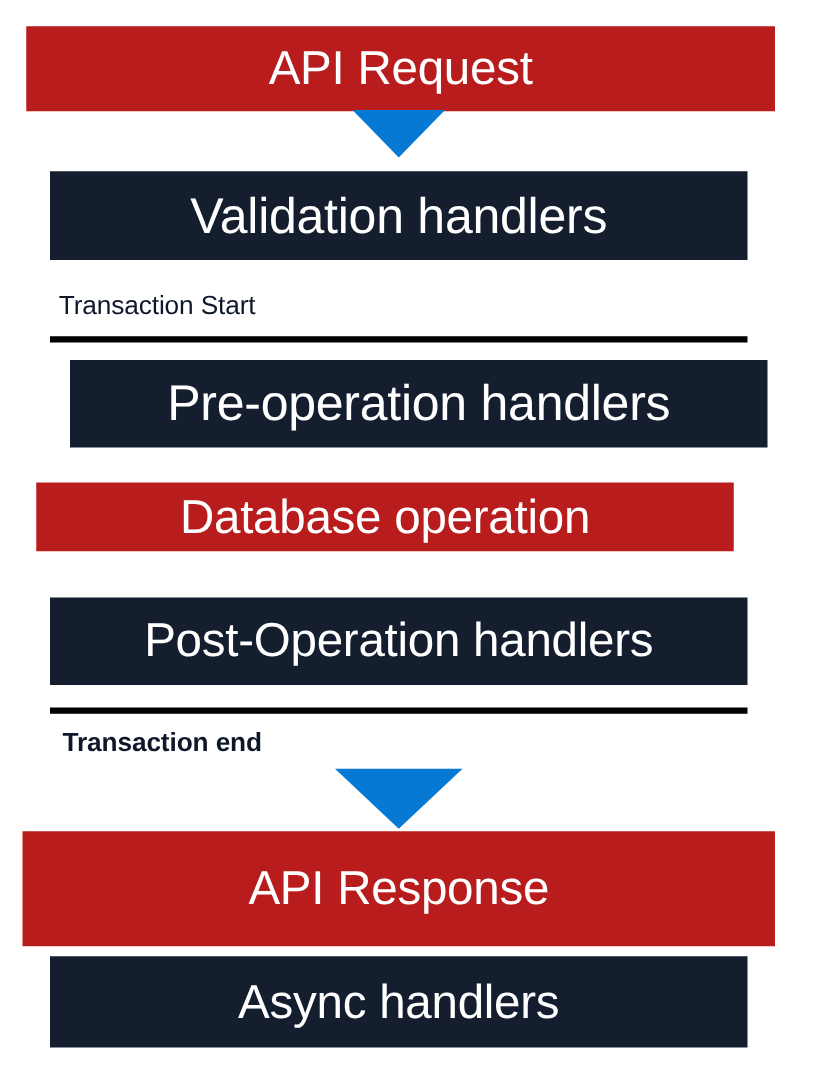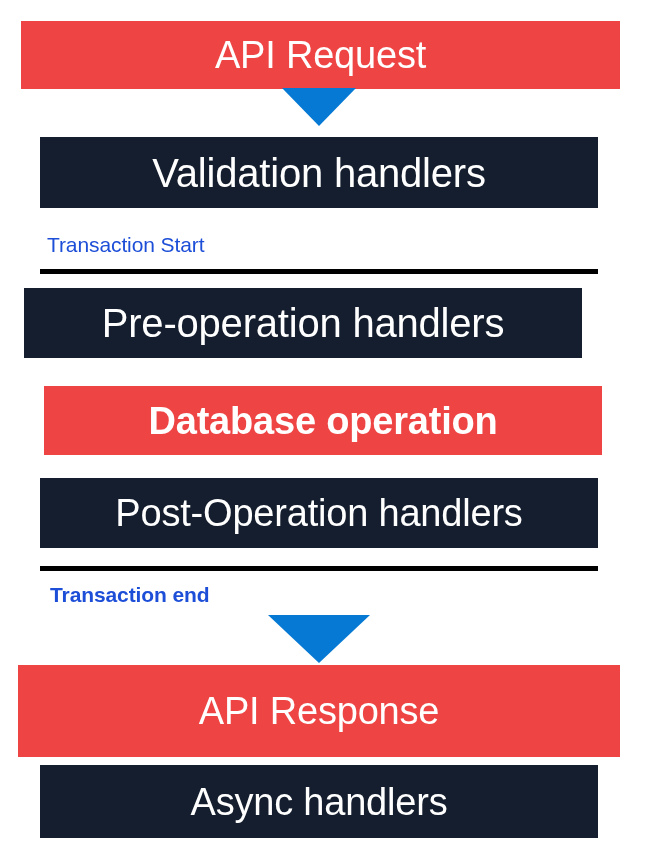--- a/index.html
+++ b/index.html
@@ -23,40 +23,39 @@
     align-items: center;
     justify-content: center;
     box-sizing: border-box;
     color: #ffffff;
     font-family: "Liberation Sans", sans-serif;
     font-weight: 400;
     line-height: 1;
     letter-spacing: -0.2px;
     white-space: nowrap;
   }
-  .node-blue { background: #ef4444; }
+  .node-blue { background: #b91c1c; }
   .node-dark { background: #141E2E; }
 
   
   #node-api-request {
     left: 21px; top: 21px; width: 599px; height: 68px;
     font-size: 38px;
   }
   #node-validation-handlers {
     left: 40px; top: 137px; width: 558px; height: 71px;
     font-size: 40px;
   }
   #node-pre-operation-handlers {
-    left: 24px; top: 288px; width: 558px; height: 70px;
+    left: 56px; top: 288px; width: 558px; height: 70px;
     font-size: 40px;
   }
   #node-database-operation {
-    left: 44px; top: 386px; width: 558px; height: 69px;
+    left: 29px; top: 386px; width: 558px; height: 55px;
     font-size: 38px;
-    font-weight: bold;
   }
   #node-post-operation-handlers {
     left: 40px; top: 478px; width: 558px; height: 70px;
     font-size: 38px;
   }
   #node-api-response {
     left: 18px; top: 665px; width: 602px; height: 92px;
     font-size: 38px;
   }
   #node-async-handlers {
@@ -95,21 +94,21 @@
     left: 40px;
     width: 558px;
     height: 5px;
     background: #000000;
   }
   #rule-transaction-start { top: 269px; }
   #rule-transaction-end { top: 566px; }
 
   .txn-label {
     position: absolute;
-    color: #1d4ed8;
+    color: #0f172a;
     font-family: "Liberation Sans", sans-serif;
     font-size: 21px;
     line-height: 1;
     white-space: nowrap;
     letter-spacing: -0.1px;
   }
   #label-transaction-start { left: 47px; top: 234px; }
   #label-transaction-end   { left: 50px; top: 584px; font-weight: bold; }
 </style>
 </head>

